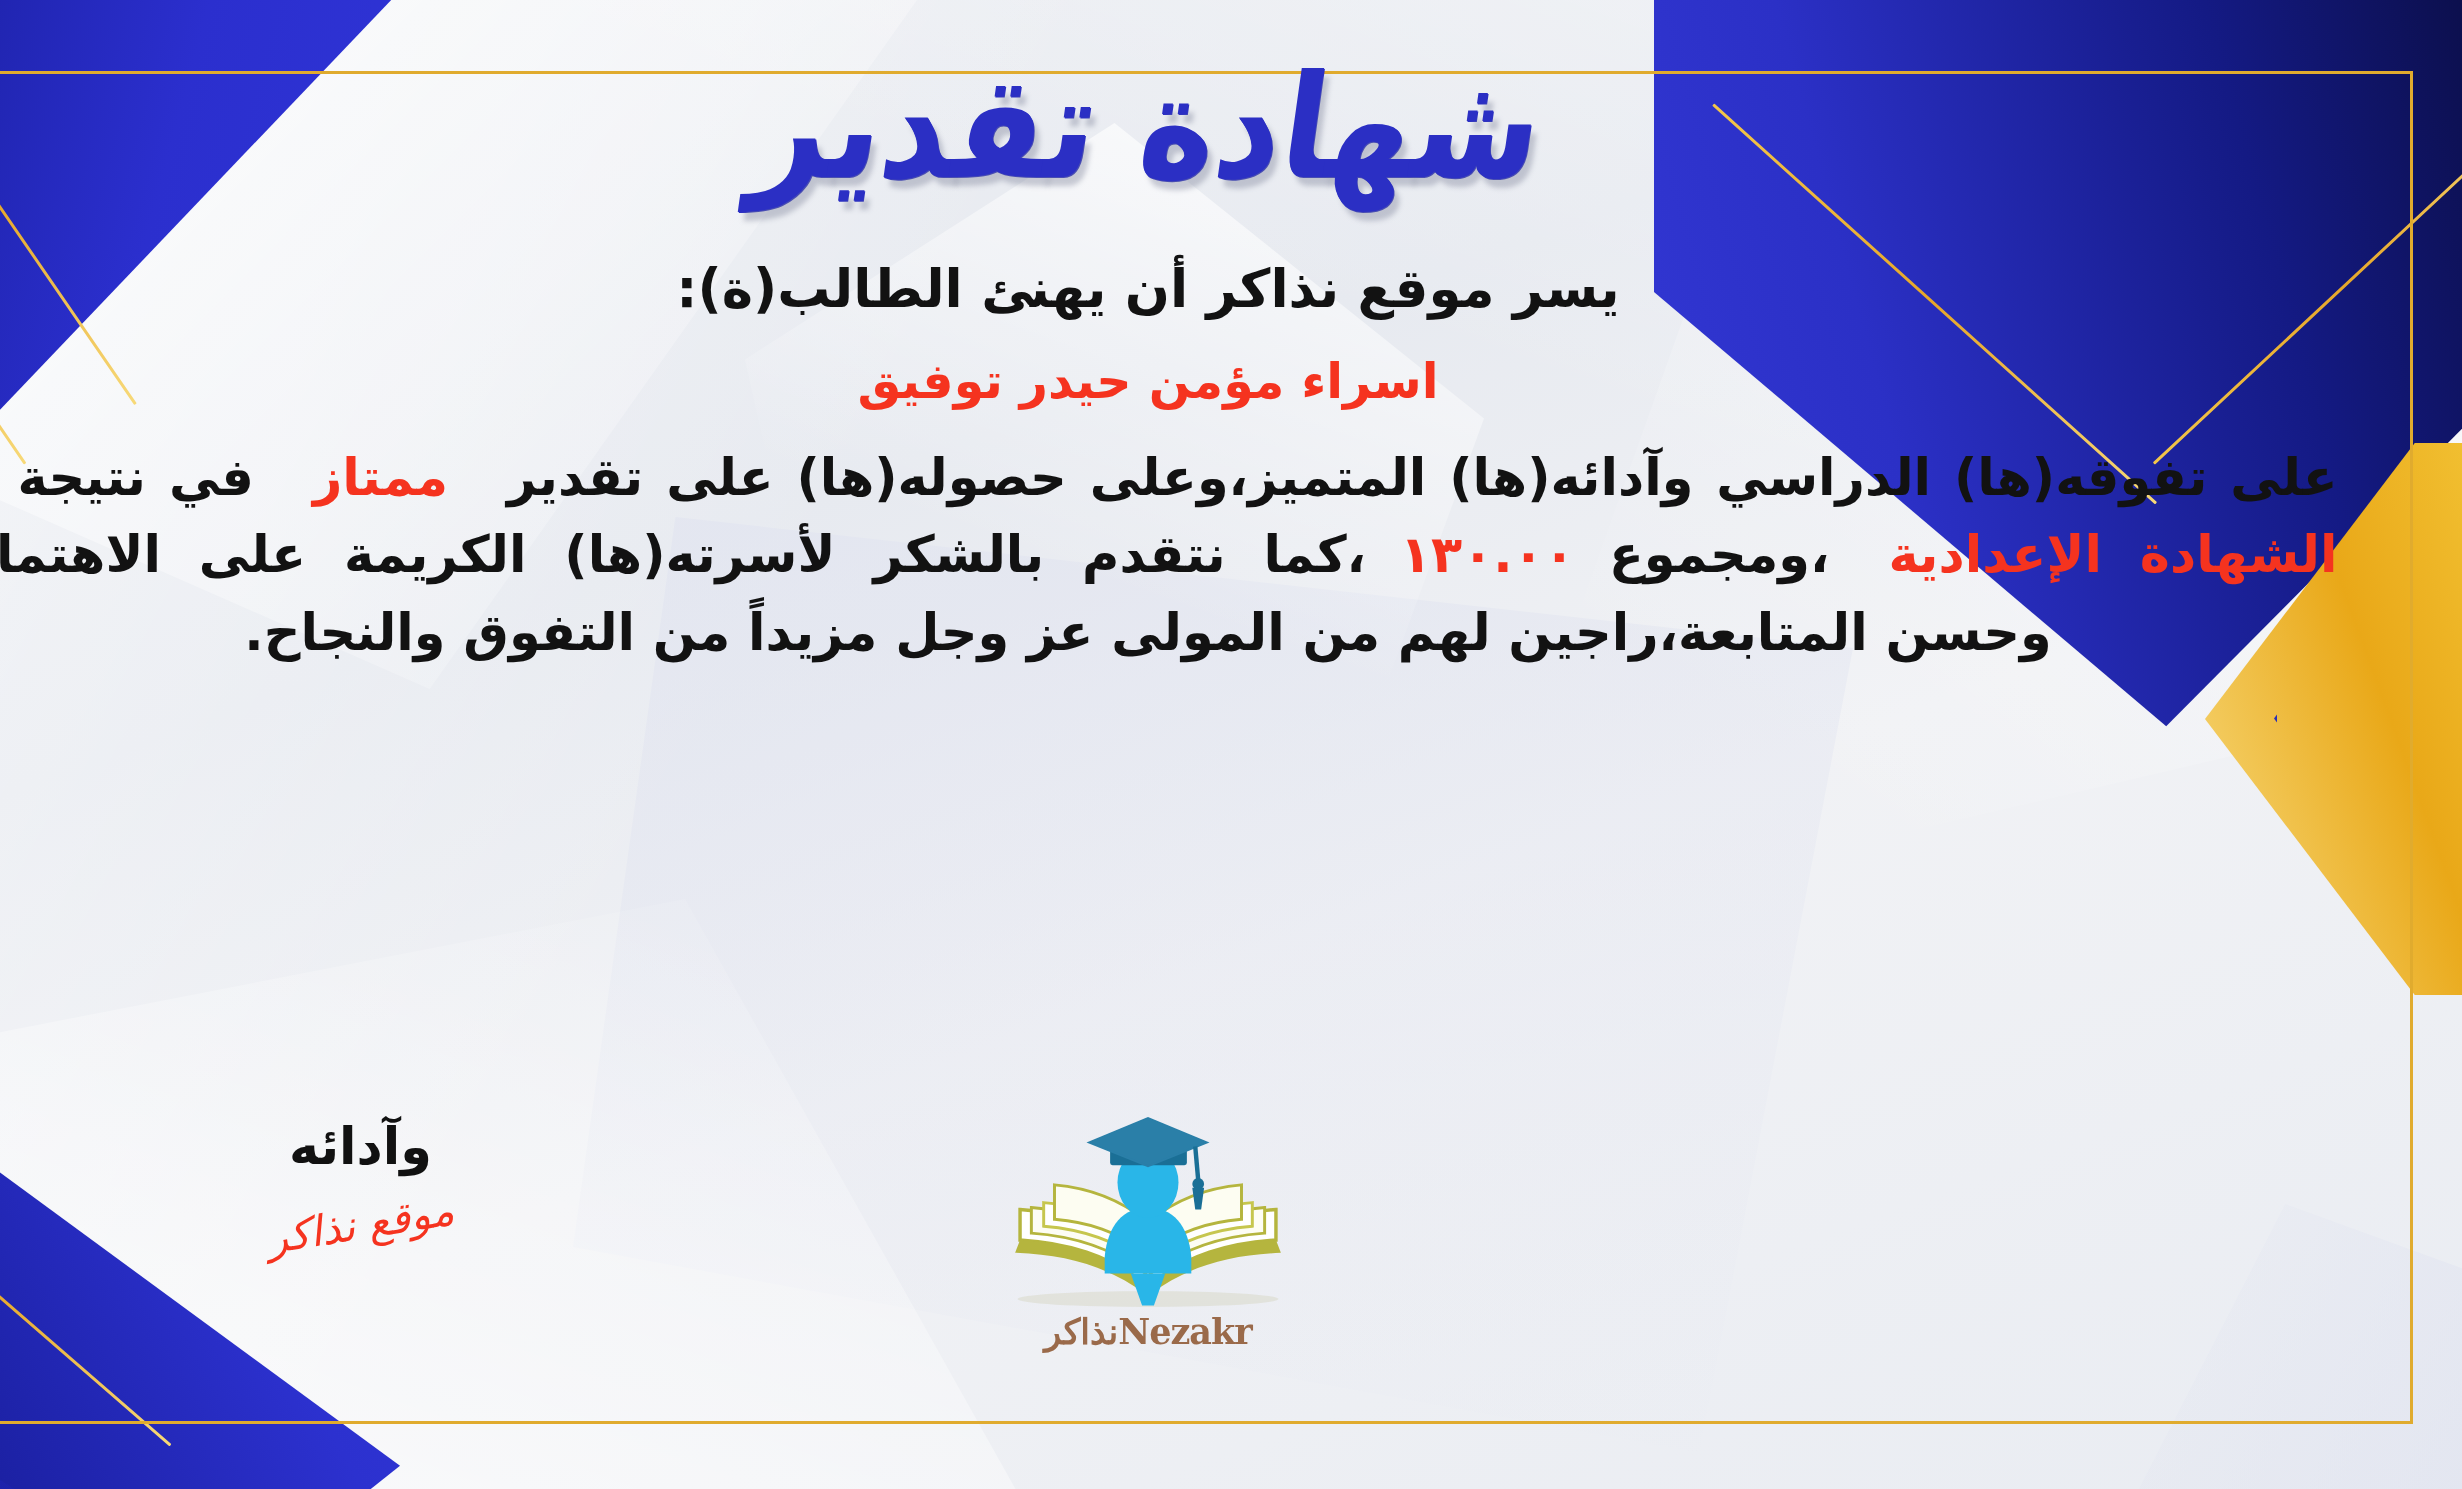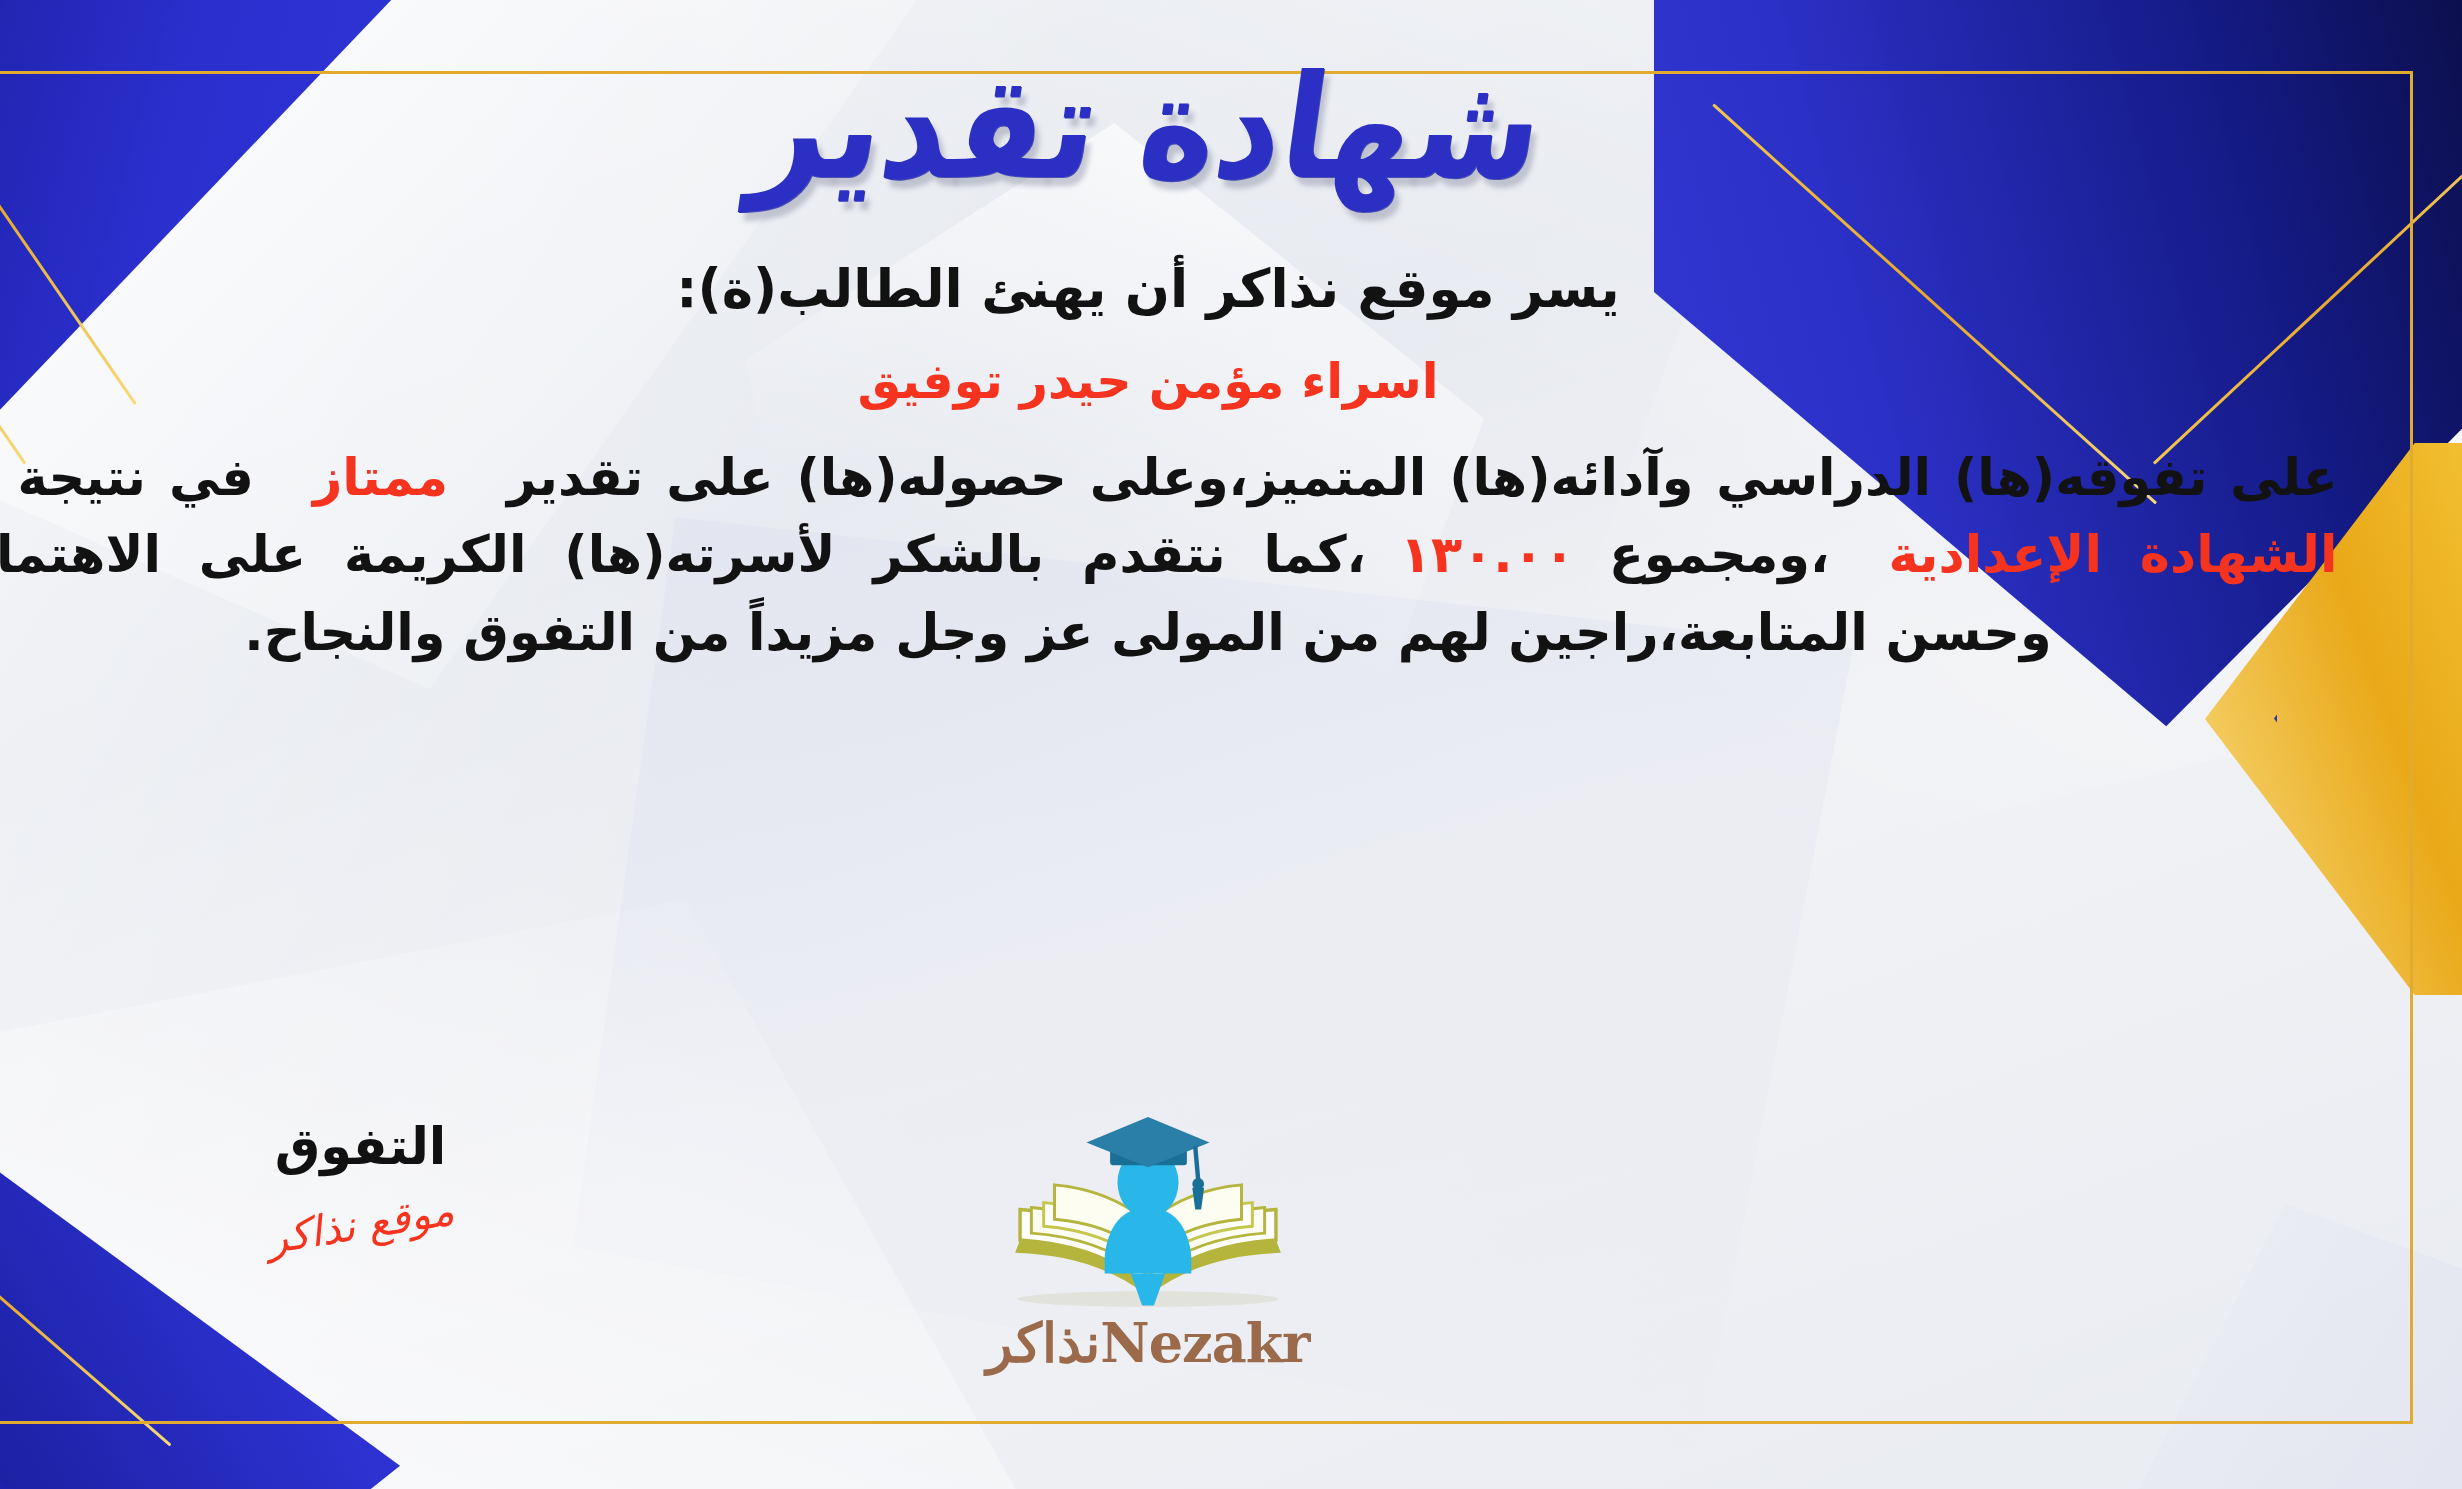--- a/index.html
+++ b/index.html
@@ -191,21 +191,21 @@
     position:absolute;
     left:50%;
     transform:translateX(-50%);
     top:0;
     width:374px;
     text-align:center;
   }
   #logo-mark{position:relative;width:374px;height:197px;margin:0 auto;}
   #logo-wordmark{
     margin-top:3px;
-    font-size:54px;
+    font-size:35px;
     font-weight:700;
     color:#9a6a4a;
     font-family:"DejaVu Serif","Liberation Serif",serif;
     letter-spacing:-1px;
     white-space:nowrap;
   }
 </style>
 </head>
 <body>
 
@@ -255,21 +255,21 @@
 
       <div class="para">
         <span>على تفوقه(ها) الدراسي وآدائه(ها) المتميز،وعلى حصوله(ها) على تقدير</span><span class="sp-wide"></span><span class="red">ممتاز</span><span class="sp-wide"></span><span>في نتيجة</span><span class="sp-wide"></span><span class="red">الشهادة الإعدادية</span><span class="sp-wide"></span><span>،ومجموع</span><span class="sp-mid"></span><span class="red">١٣٠.٠٠</span><span class="sp-mid"></span><span>،كما نتقدم بالشكر لأسرته(ها) الكريمة على الاهتمام وحسن المتابعة،راجين لهم من المولى عز وجل مزيداً من التفوق والنجاح.</span>
       </div>
     </div>
   </div>
 
   <div id="footer">
 
     <div id="signature-block">
-      <div id="signature-label">التفوق</div>
+      <div id="signature-label">وآدائه</div>
       <div id="signature-mark">موقع نذاكر</div>
     </div>
 
     <div id="logo">
       <div id="logo-mark">
         <svg viewBox="0 0 760 400" width="374" height="197" aria-hidden="true">
 
           <g>
             <path d="M375 352 C300 292 215 268 120 262 L120 200 C215 206 300 230 375 288 Z" fill="#ffffff" stroke="#b5b53e" stroke-width="7"></path>
             <path d="M375 330 C305 276 228 254 143 248 L143 196 C228 202 305 224 375 276 Z" fill="#fdfdf4" stroke="#b5b53e" stroke-width="6"></path>

